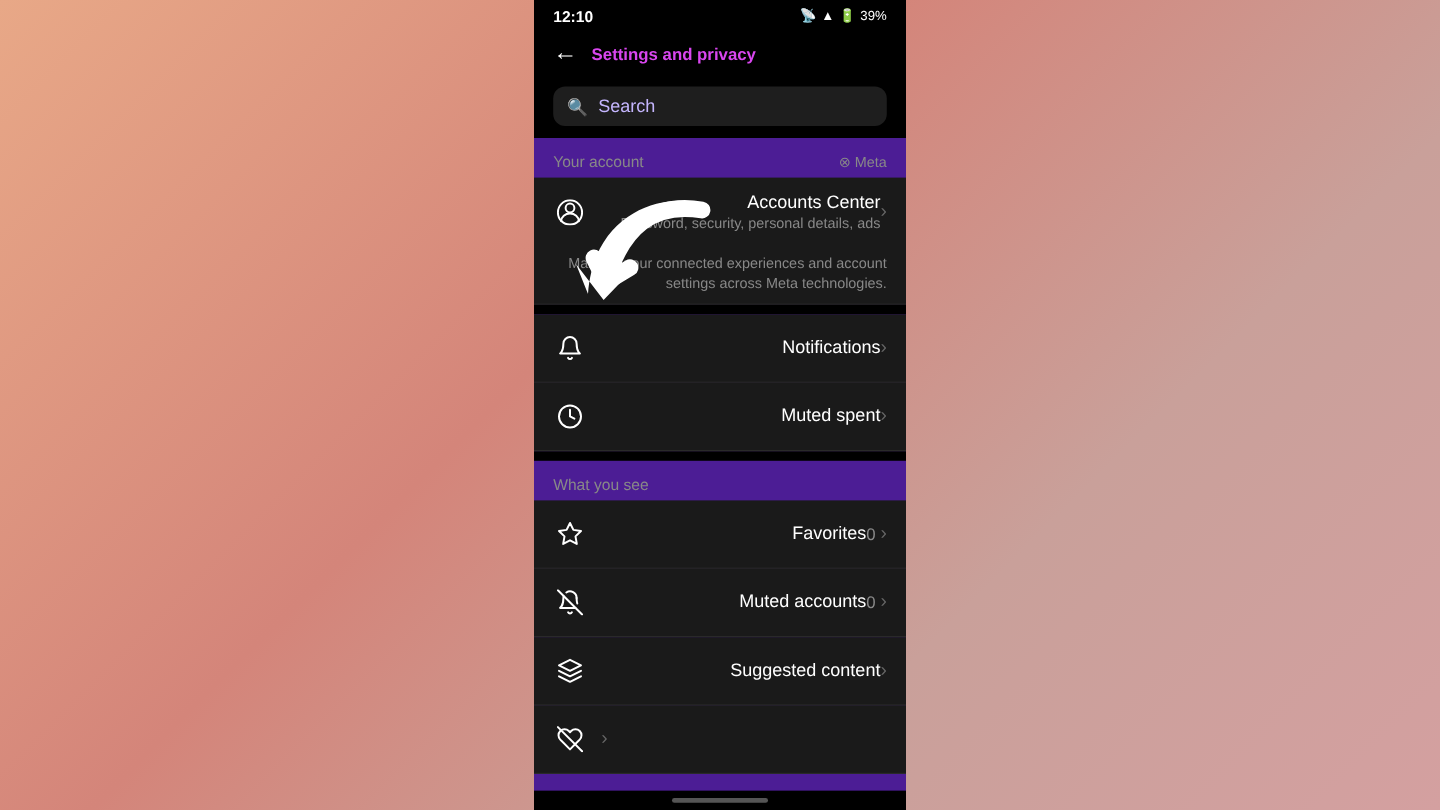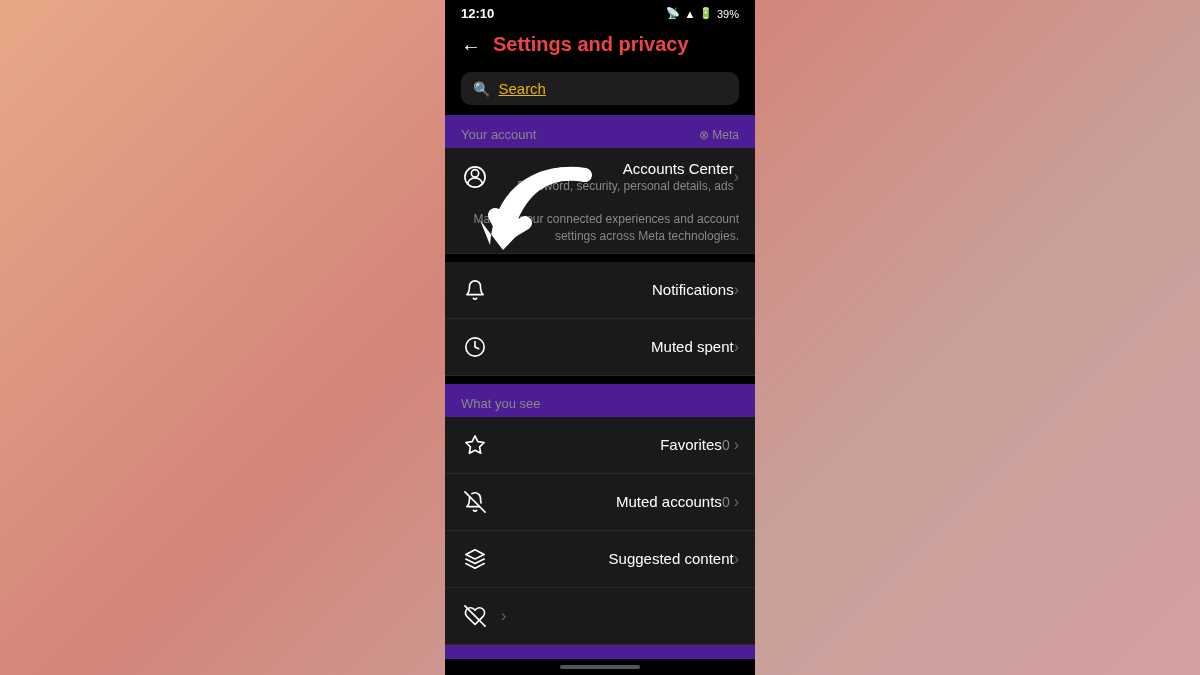--- a/index.html
+++ b/index.html
@@ -54,22 +54,22 @@
       background: #000;
       flex-shrink: 0;
     }
     .back-arrow {
       color: #fff;
       font-size: 20px;
       margin-right: 12px;
       cursor: pointer;
     }
     .header-title {
-      color: #ef4444;
-      font-size: 20px;
+      color: #d946ef;
+      font-size: 14px;
       font-weight: 600;
     }
 
     
     .search-container {
       padding: 6px 16px 10px;
       background: #000;
       flex-shrink: 0;
     }
     .search-box {
@@ -78,23 +78,22 @@
       display: flex;
       align-items: center;
       padding: 8px 12px;
       gap: 8px;
     }
     .search-icon {
       color: #888;
       font-size: 14px;
     }
     .search-text {
-      color: #eab308;
+      color: #c4b5fd;
       font-size: 15px;
-      text-decoration: underline;
     }
 
     
     .content {
       flex: 1;
       background: #4c1d95;
       overflow-y: auto;
     }
     .section-label {
       color: #888;

